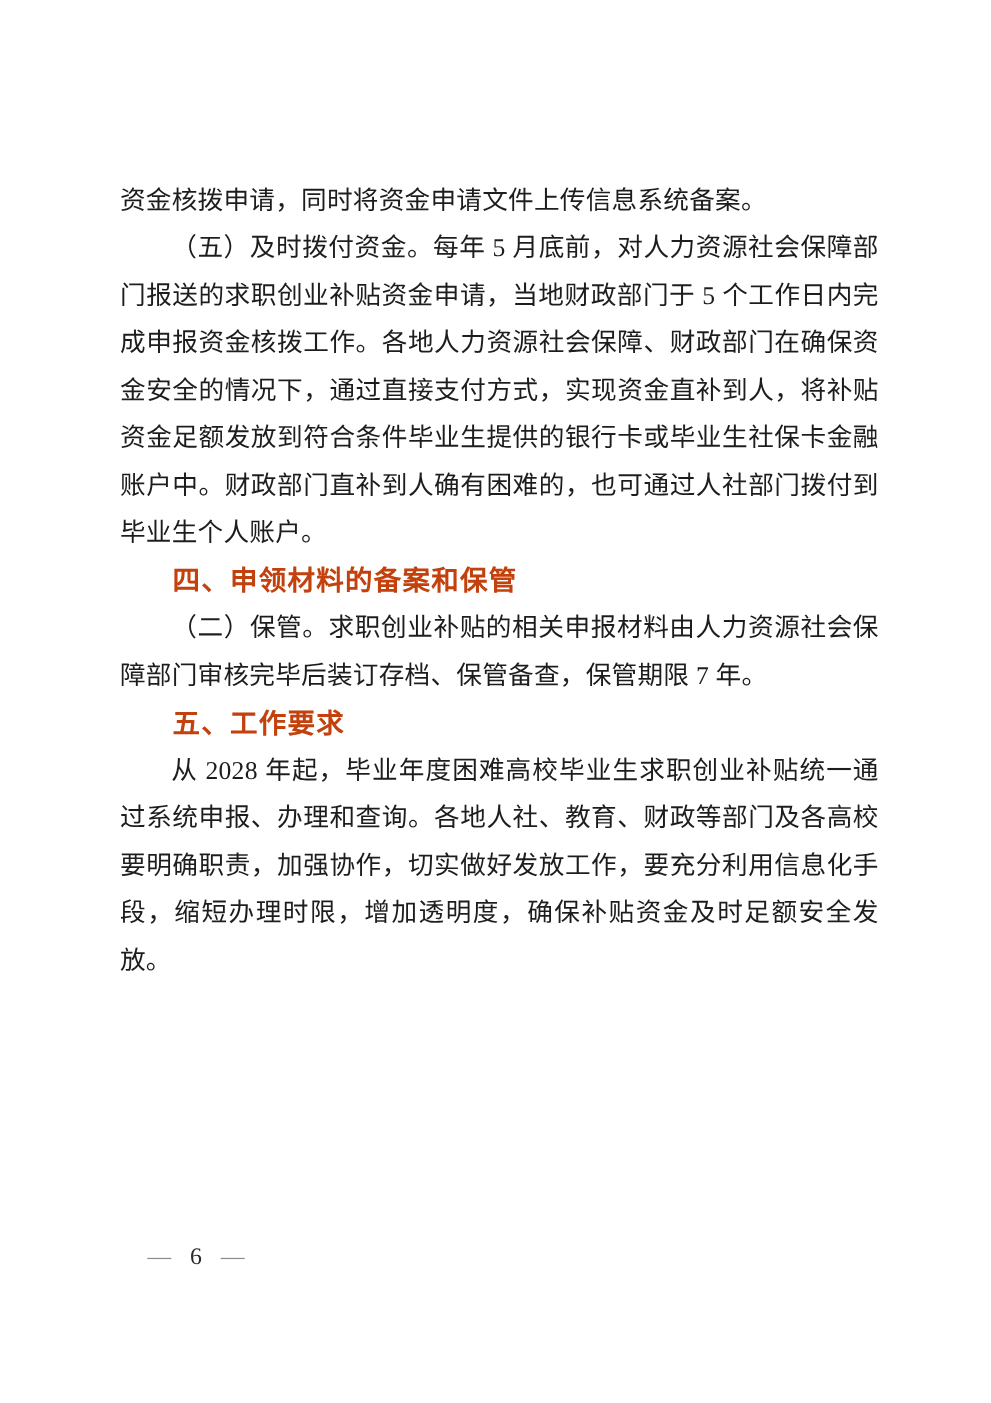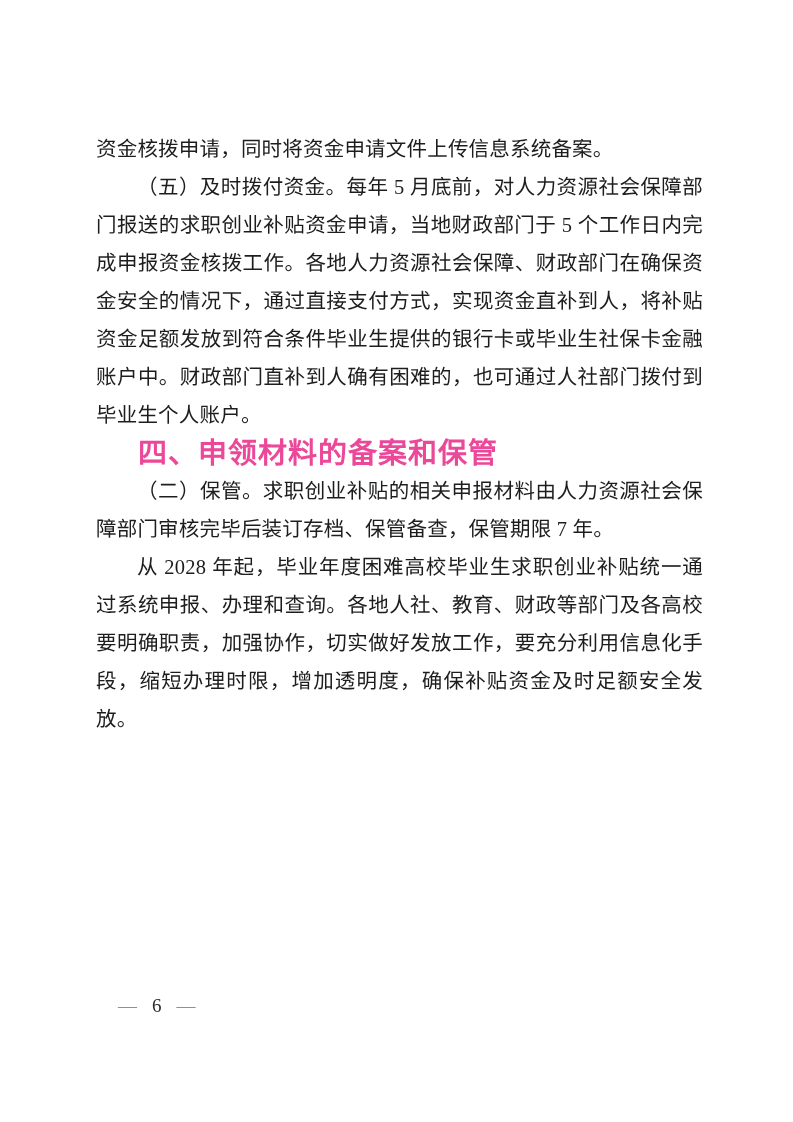--- a/index.html
+++ b/index.html
@@ -12,21 +12,21 @@
     width: 793px;
     height: 1122px;
     background: #ffffff;
     overflow: hidden;
     font-family: "Liberation Serif", "DejaVu Serif", serif;
     color: #1d1d1d;
   }
   .doc-body {
     position: absolute;
     left: 96px;
-    top: 130px;
+    top: 142px;
     width: 607px;
     font-size: 20.5px;
     line-height: 38px;
     text-align: justify;
     letter-spacing: 0.2px;
   }
   .para {
     margin: 0;
     text-indent: 2em;
   }
@@ -36,26 +36,26 @@
   .num {
     font-weight: normal;
   }
   .lead {
     font-weight: 400;
   }
   .doc-heading {
     margin: 0;
     font-family: "Liberation Sans", "DejaVu Sans", sans-serif;
     font-weight: 700;
-    font-size: 29px;
+    font-size: 22px;
     line-height: 38px;
     letter-spacing: 1px;
     text-indent: 42px;
     text-align: left;
-    color: #ec4899;
+    color: #c2410c;
   }
   .page-num {
     position: absolute;
     left: 118px;
     top: 994px;
     display: inline-flex;
     align-items: center;
     gap: 15px;
     font-size: 19px;
     line-height: 24px;
@@ -71,20 +71,21 @@
 </style>
 </head>
 <body>
 
 <div class="sheet">
   <div class="doc-body">
       <p class="para continuation">资金核拨申请，同时将资金申请文件上传信息系统备案。</p>
       <p class="para"><span class="num">（五）</span><span class="lead">及时拨付资金</span><span>。每年 5 月底前，对人力资源社会保障部门报送的求职创业补贴资金申请，当地财政部门于 5 个工作日内完成申报资金核拨工作。各地人力资源社会保障、财政部门在确保资金安全的情况下，通过直接支付方式，实现资金直补到人，将补贴资金足额发放到符合条件毕业生提供的银行卡或毕业生社保卡金融账户中。财政部门直补到人确有困难的，也可通过人社部门拨付到毕业生个人账户。</span></p>
       <h3 class="doc-heading">四、申领材料的备案和保管</h3>
       <p class="para"><span class="num">（二）</span><span class="lead">保管</span><span>。求职创业补贴的相关申报材料由人力资源社会保障部门审核完毕后装订存档、保管备查，保管期限 7 年。</span></p>
+      <h3 class="doc-heading">五、工作要求</h3>
       <p class="para">从 2028 年起，毕业年度困难高校毕业生求职创业补贴统一通过系统申报、办理和查询。各地人社、教育、财政等部门及各高校要明确职责，加强协作，切实做好发放工作，要充分利用信息化手段，缩短办理时限，增加透明度，确保补贴资金及时足额安全发放。</p>
     </div>
   <div class="page-num">
     <span class="dash">—</span>
     <span class="pn">6</span>
     <span class="dash">—</span>
   </div>
 </div>
 
 </body></html>

